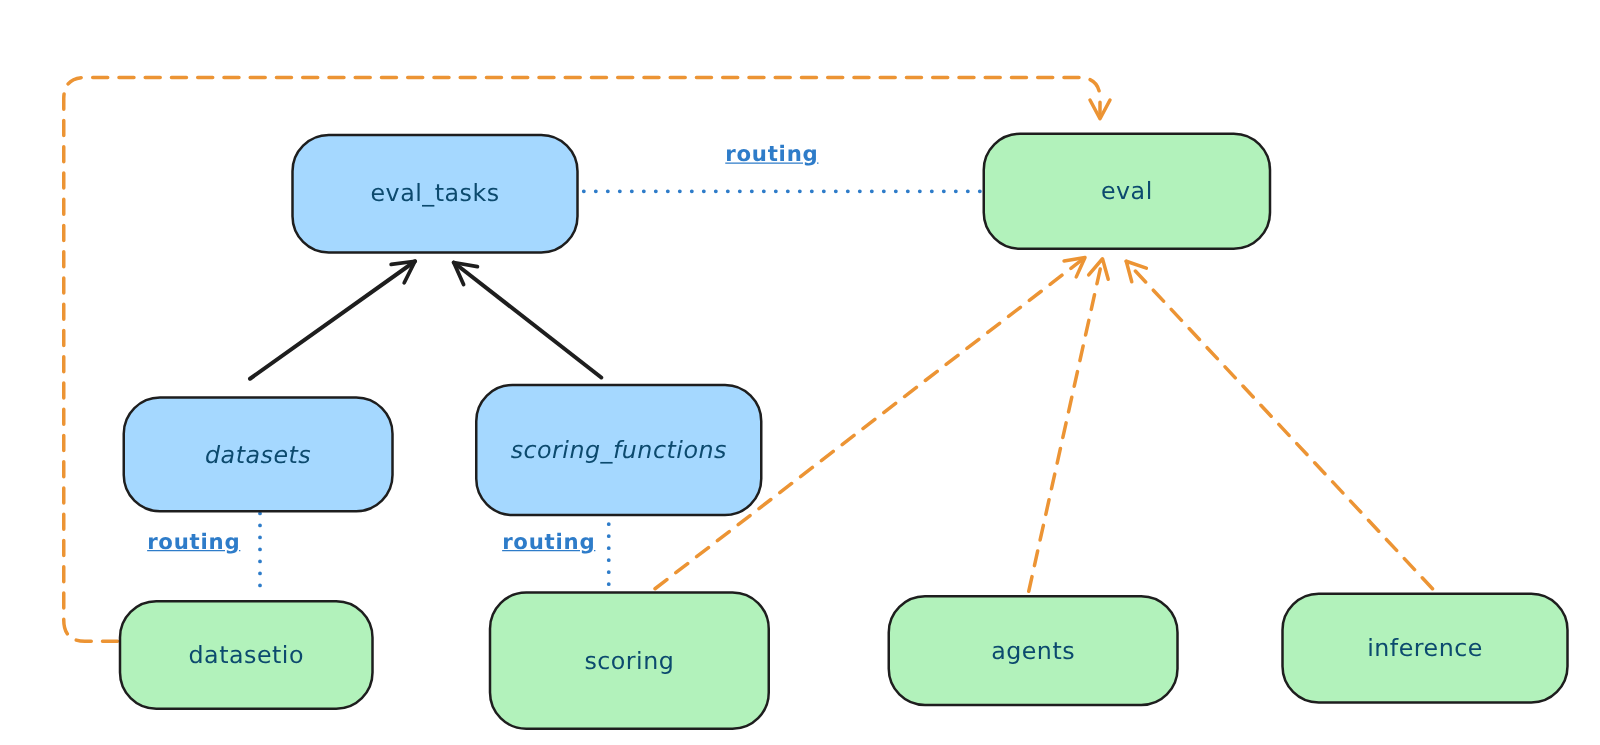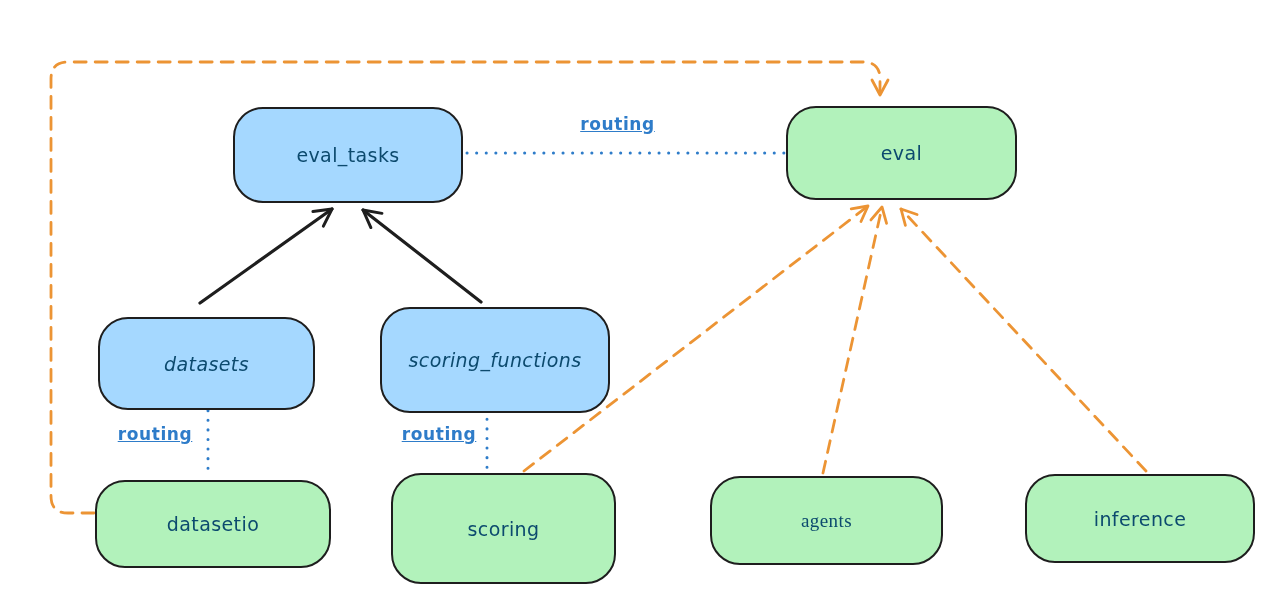--- a/index.html
+++ b/index.html
@@ -57,29 +57,29 @@
   </div>
 
   <div class="node node-blue" style="left:98px;top:317px;width:217px;height:93px;font-style:italic;">
     <span>datasets</span>
   </div>
 
   <div class="node node-blue" style="left:380px;top:307px;width:230px;height:106px;font-style:italic;">
     <span>scoring_functions</span>
   </div>
 
-  <div class="node node-green" style="left:95px;top:480px;width:236px;height:88px;">
+  <div class="node node-green" style="left:95px;top:480px;width:204px;height:88px;">
     <span>datasetio</span>
   </div>
 
   <div class="node node-green" style="left:391px;top:473px;width:225px;height:111px;">
     <span>scoring</span>
   </div>
 
-  <div class="node node-green" style="left:710px;top:476px;width:233px;height:89px;font-family:Liberation Serif, serif;">
+  <div class="node node-green" style="left:710px;top:476px;width:233px;height:89px;">
     <span>agents</span>
   </div>
 
   <div class="node node-green" style="left:1025px;top:474px;width:230px;height:89px;">
     <span>inference</span>
   </div>
 
   <div class="edge-label" style="left:570px;top:114px;width:95px;">routing</div>
   <div class="edge-label" style="left:110px;top:424px;width:90px;">routing</div>
   <div class="edge-label" style="left:394px;top:424px;width:90px;">routing</div>

